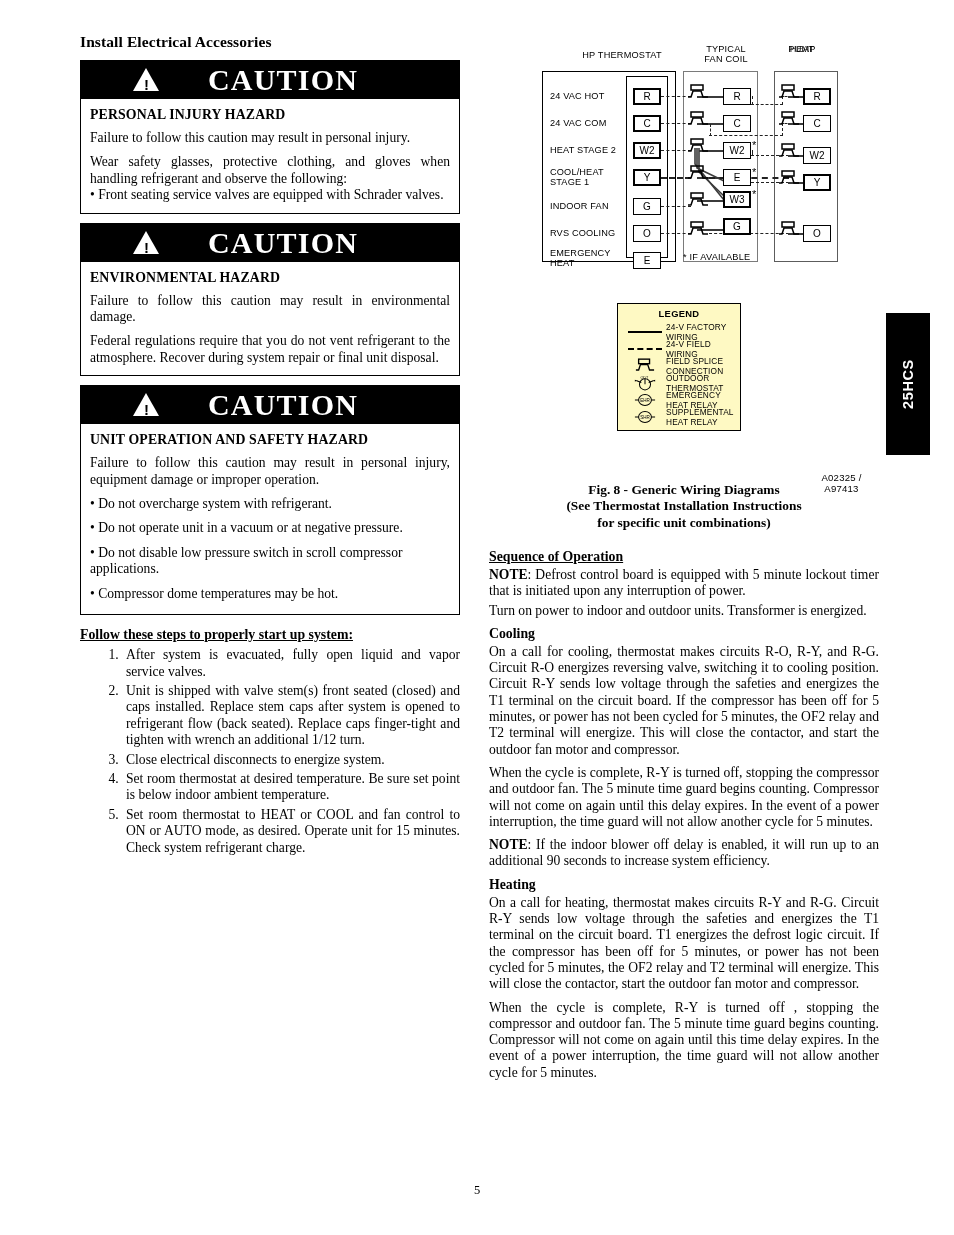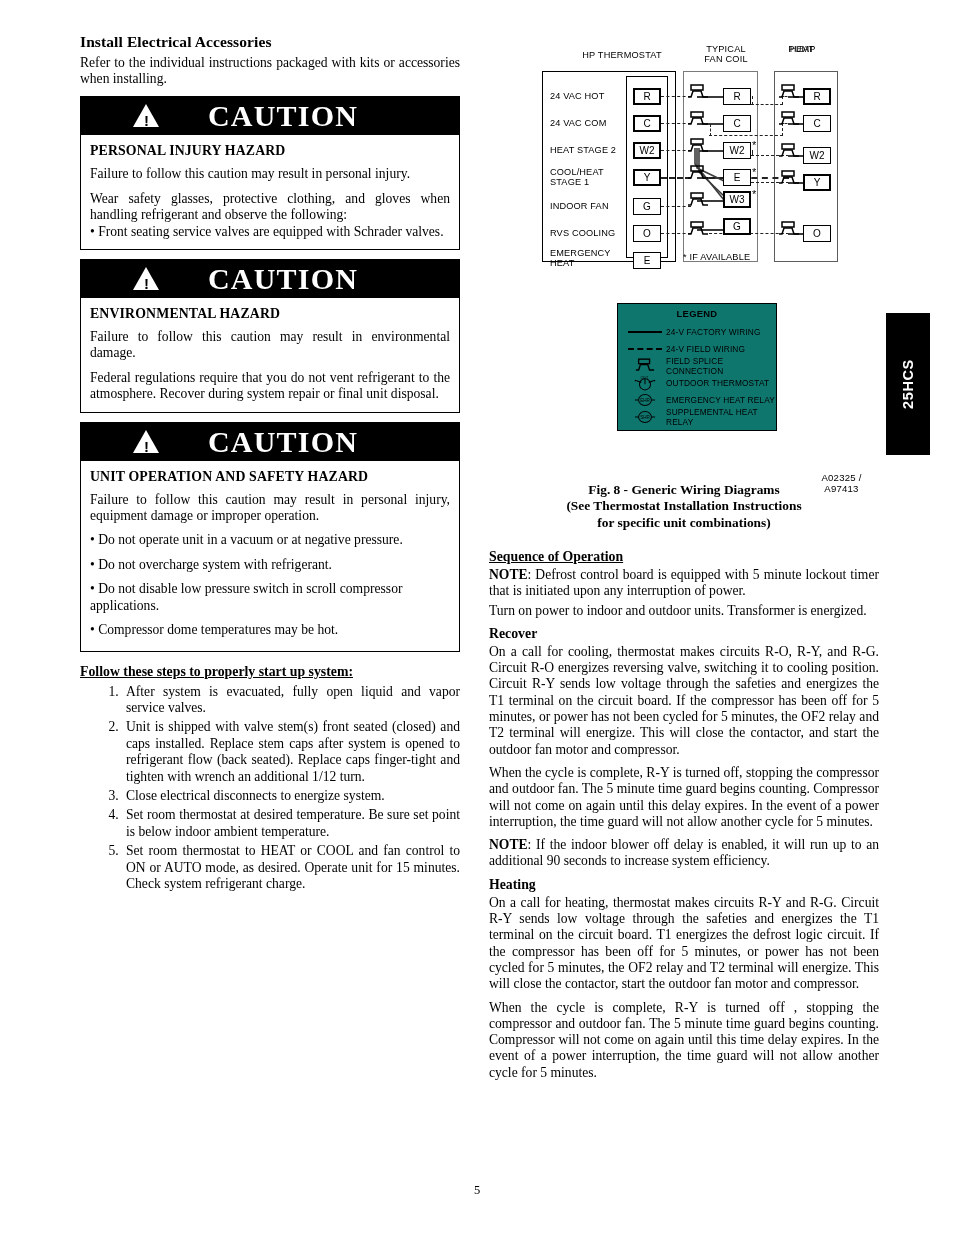--- a/index.html
+++ b/index.html
@@ -212,23 +212,23 @@
     font-size: 9.2px;
     font-family: "Liberation Sans", sans-serif;
     letter-spacing: .2px;
   }
 
   
   .legend {
     position: absolute;
     left: 128px;
     top: 263px;
-    width: 160px;
+    width: 124px;
     border: 1.3px solid #000;
-    background: #0f766e;
+    background: #fef9c3;
     font-family: "Liberation Sans", sans-serif;
     padding: 4px 0 5px 0;
     box-sizing: border-box;
   }
   .legend-title {
     text-align: center;
     font-size: 9.4px;
     font-weight: bold;
     letter-spacing: .3px;
     margin-bottom: 4px;
@@ -335,21 +335,20 @@
     font-size: 12.5px;
     font-family: "Liberation Serif", serif;
   }
 </style>
 </head>
 <body>
 
 <div class="col-left">
 
   <h2 class="sect">Install Electrical Accessories</h2>
-  <p class="body">Refer to the individual instructions packaged with kits or accessories when installing.</p>
 
   <div class="caution-box">
     <div class="caution-head">
       <span class="warn-tri"></span>
       <span class="warn-bang">!</span>
       <span class="caution-word">CAUTION</span>
     </div>
     <div class="caution-body">
       <div class="haz-title">PERSONAL INJURY HAZARD</div>
       <p class="nojust">Failure to follow this caution may result in personal injury.</p>
@@ -373,22 +372,22 @@
 
   <div class="caution-box">
     <div class="caution-head">
       <span class="warn-tri"></span>
       <span class="warn-bang">!</span>
       <span class="caution-word">CAUTION</span>
     </div>
     <div class="caution-body">
       <div class="haz-title">UNIT OPERATION AND SAFETY HAZARD</div>
       <p>Failure to follow this caution may result in personal injury, equipment damage or improper operation.</p>
+      <p class="bullet">• Do not overcharge system with refrigerant.</p>
       <p class="bullet">• Do not operate unit in a vacuum or at negative pressure.</p>
-      <p class="bullet">• Do not overcharge system with refrigerant.</p>
       <p class="bullet">• Do not disable low pressure switch in scroll compressor   applications.</p>
       <p class="bullet" style="margin-bottom:3px;">• Compressor dome temperatures may be hot.</p>
     </div>
   </div>
 
   <div class="steps-title">Follow these steps to properly start up system:</div>
   <ol class="steps">
     <li>After system is evacuated, fully   open liquid and vapor service valves.</li>
     <li>Unit is shipped with valve stem(s) front seated (closed) and caps installed. Replace stem caps after system is opened to refrigerant flow (back seated). Replace caps finger-tight and tighten with wrench an additional 1/12 turn.</li>
     <li>Close electrical disconnects to energize system.</li>
@@ -612,21 +611,21 @@
     <div>for specific unit combinations)</div>
   </div>
 
   <div class="seq">
     <h3>Sequence of Operation</h3>
 
     <p class="tight"><b>NOTE</b><span>:  Defrost control board is equipped with 5 minute lockout timer that is initiated upon any interruption of power.</span></p>
 
     <p>Turn on power to indoor and outdoor units. Transformer is energized.</p>
 
-    <h4>Recover</h4>
+    <h4>Cooling</h4>
     <p>On a call for cooling, thermostat makes circuits R-O, R-Y, and R-G. Circuit R-O energizes reversing valve, switching it to cooling position. Circuit R-Y sends low voltage through the safeties and energizes the T1 terminal on the circuit board. If the compressor has been off for 5 minutes, or power has not been cycled for 5 minutes, the OF2 relay and T2 terminal will energize. This will close the contactor, and start the outdoor fan motor and compressor.</p>
     <p>When the cycle is complete, R-Y is turned off,  stopping the compressor and outdoor fan. The 5 minute time guard begins counting. Compressor will not come on again until this delay expires. In the event of a power interruption, the time guard will not allow another cycle for 5 minutes.</p>
 
     <p><b>NOTE</b><span>:  If the indoor blower off delay is enabled, it will run up to an additional 90 seconds to increase system efficiency.</span></p>
 
     <h4>Heating</h4>
     <p>On a call for heating, thermostat makes circuits R-Y and R-G. Circuit R-Y sends low voltage through the safeties and energizes the T1 terminal on the circuit board. T1 energizes the defrost logic circuit. If the compressor has been off for 5 minutes, or power has not been cycled for 5 minutes, the OF2 relay and T2 terminal will energize. This will close the contactor, start the outdoor fan motor and compressor.</p>
     <p>When the cycle is complete, R-Y is turned off , stopping the compressor and outdoor fan. The 5 minute time guard begins counting. Compressor will not come on again until this time delay expires. In the event of a power interruption, the time guard will not allow another cycle for 5 minutes.</p>
   </div>
 </div>

